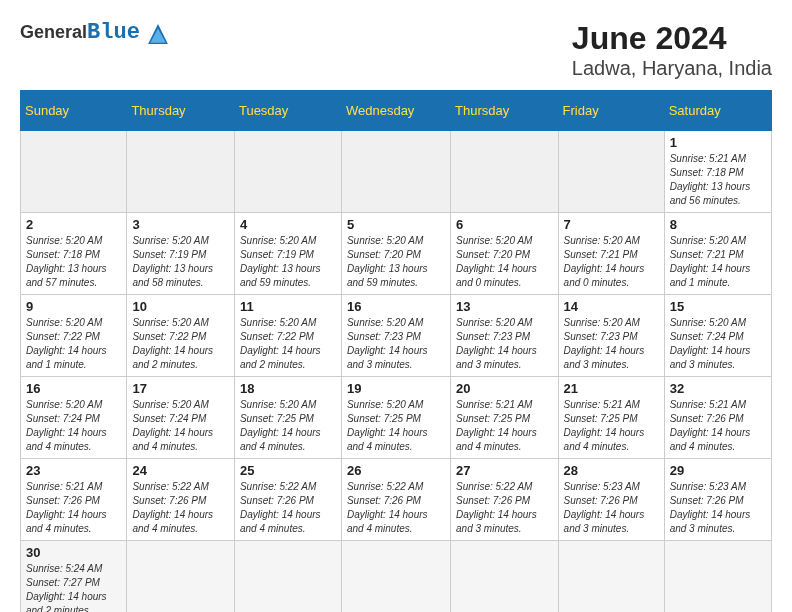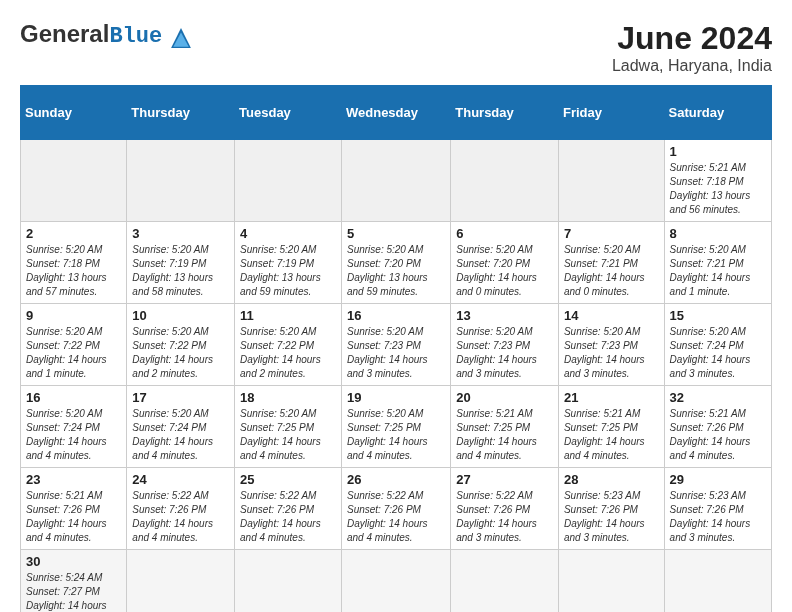--- a/index.html
+++ b/index.html
@@ -14,43 +14,42 @@
       display: flex;
       justify-content: space-between;
       align-items: flex-start;
       margin-bottom: 10px;
     }
     .logo-area {
       display: flex;
       align-items: center;
     }
     .title-area {
-      text-align: right;
     }
     .month-year {
       font-size: 32px;
       font-weight: bold;
       color: #222;
     }
     .location {
-      font-size: 16px;
+      font-size: 20px;
       color: #444;
     }
     .calendar-table {
       width: 100%;
       border-collapse: collapse;
       font-size: 11px;
     }
     .calendar-table thead tr th {
       background-color: #1a6faf;
-      color: #ffffff;
-      padding: 19px 4px;
+      color: #fde047;
+      padding: 12px 4px;
       text-align: left;
       font-size: 13px;
-      font-weight: bold;
+      font-weight: normal;
       border: 1px solid #1a6faf;
     }
     .calendar-table tbody tr td {
       border: 1px solid #ccc;
       vertical-align: top;
       padding: 4px 5px;
       width: 113px;
       min-height: 80px;
       background: #fff;
     }
@@ -72,21 +71,21 @@
     .last-row td {
       background: #f5f5f5;
     }
   </style>
 </head>
 <body>
 
 <div class="header-area">
   <div class="logo-area">
     <div>
-      <span style="font-size:24px;font-weight:bold;color:#333;">General</span><span style="font-size:22px;font-weight:bold;color:#1a6faf;font-family:Liberation Mono, monospace;">Blue</span>
+      <span style="font-size:18px;font-weight:bold;color:#333;">General</span><span style="font-size:22px;font-weight:bold;color:#1a6faf;font-family:Liberation Mono, monospace;">Blue</span>
       <svg width="22" height="22" viewBox="0 0 40 40" style="display:inline-block;vertical-align:middle;margin-left:3px;">
         <polygon points="20,2 38,38 2,38" fill="#1a6faf"></polygon>
         <polygon points="20,10 34,36 6,36" fill="#5ab0e8"></polygon>
       </svg>
     </div>
   </div>
   <div class="title-area">
     <div class="month-year">June 2024</div>
     <div class="location">Ladwa, Haryana, India</div>
   </div>

